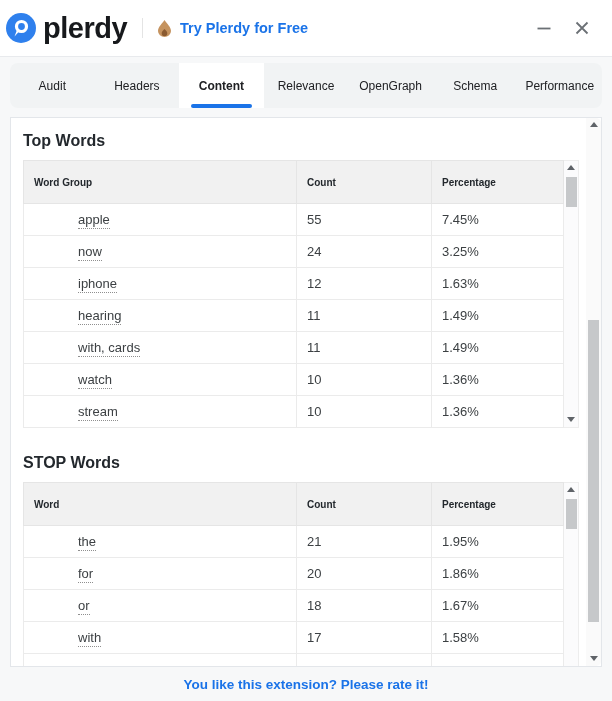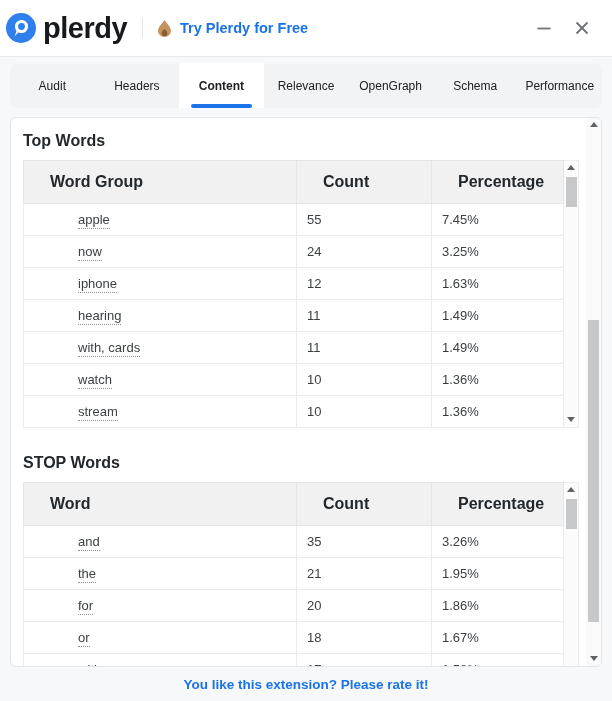--- a/index.html
+++ b/index.html
@@ -35,34 +35,34 @@
   }
   .tab.active { background:#ffffff; font-weight:700; }
   .tab.active::after {
     content:""; position:absolute; left:12px; right:12px; bottom:0; height:4px;
     background:#1a73e8; border-radius:2px;
   }
 
   
   .panel {
     position:relative; margin:9px 10px 0; height:550px;
-    background:#ffffff; border:1px solid #e3e6ea; border-radius:6px;
+    background:#ffffff; border:1px solid #e3e6ea; border-radius:0;
     padding-left:12px; overflow:hidden;
   }
   .section-title { font-size:16px; font-weight:700; color:#23282d; margin:14px 0 10px; }
   .section-title.stop { margin-top:26px; }
 
   .table-wrap { display:flex; align-items:stretch; width:556px; }
   .table-wrap.clipped { height:203px; overflow:hidden; }
 
   table { width:540px; border-collapse:collapse; table-layout:fixed; }
   col.c-word { width:273px; } col.c-count { width:135px; } col.c-pct { width:132px; }
   th {
-    background:#f1f1f1; text-align:left; font-size:16px; font-weight:700; color:#23282d;
-    padding:7px 26px; border:1px solid #e5e5e5; height:43px;
+    background:#f1f1f1; text-align:left; font-size:10px; font-weight:700; color:#23282d;
+    padding:7px 10px; border:1px solid #e5e5e5; height:43px;
   }
   td {
     font-size:13px; color:#3c4043; padding:8px 10px; border:1px solid #ebebeb; height:31px;
     background:#fff;
   }
   .word { border-bottom:1px dotted #8f8f8f; padding-bottom:1px; cursor:help;margin-left:44px; }
   .word:empty { border-bottom:none; }
 
   
   .v-scrollbar {
@@ -212,25 +212,20 @@
         </colgroup>
       <thead>
         <tr>
           <th>Word</th>
           <th>Count</th>
           <th>Percentage</th>
         </tr>
       </thead>
       <tbody>
           <tr>
-          <td><span class="word">and</span></td>
-          <td>35</td>
-          <td>3.26%</td>
-        </tr>
-          <tr>
           <td><span class="word">the</span></td>
           <td>21</td>
           <td>1.95%</td>
         </tr>
           <tr>
           <td><span class="word">for</span></td>
           <td>20</td>
           <td>1.86%</td>
         </tr>
           <tr>

